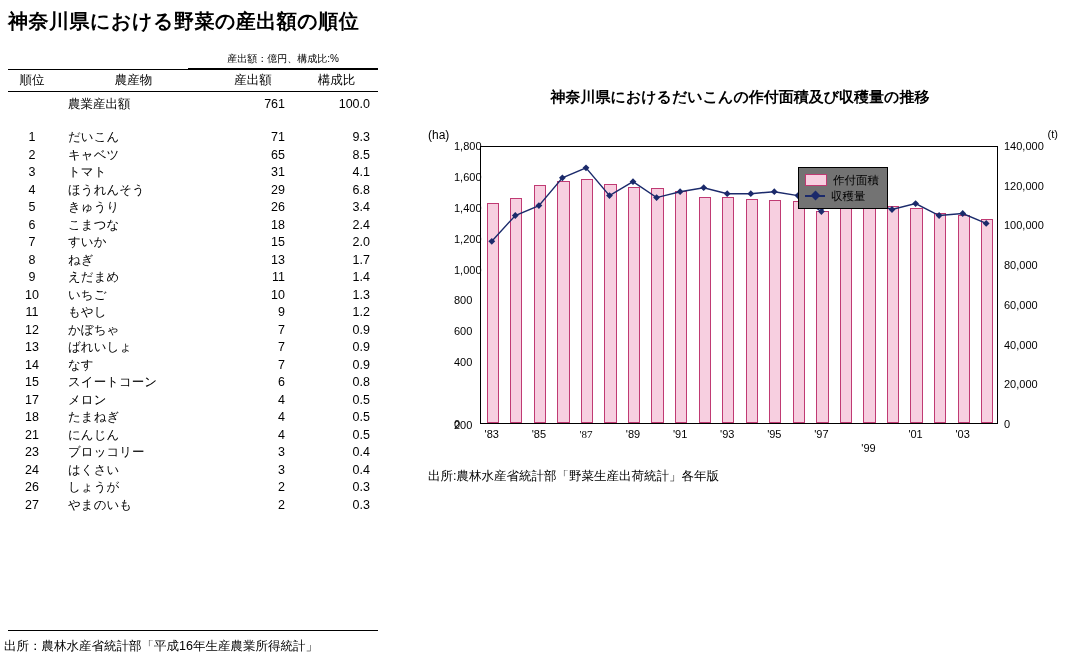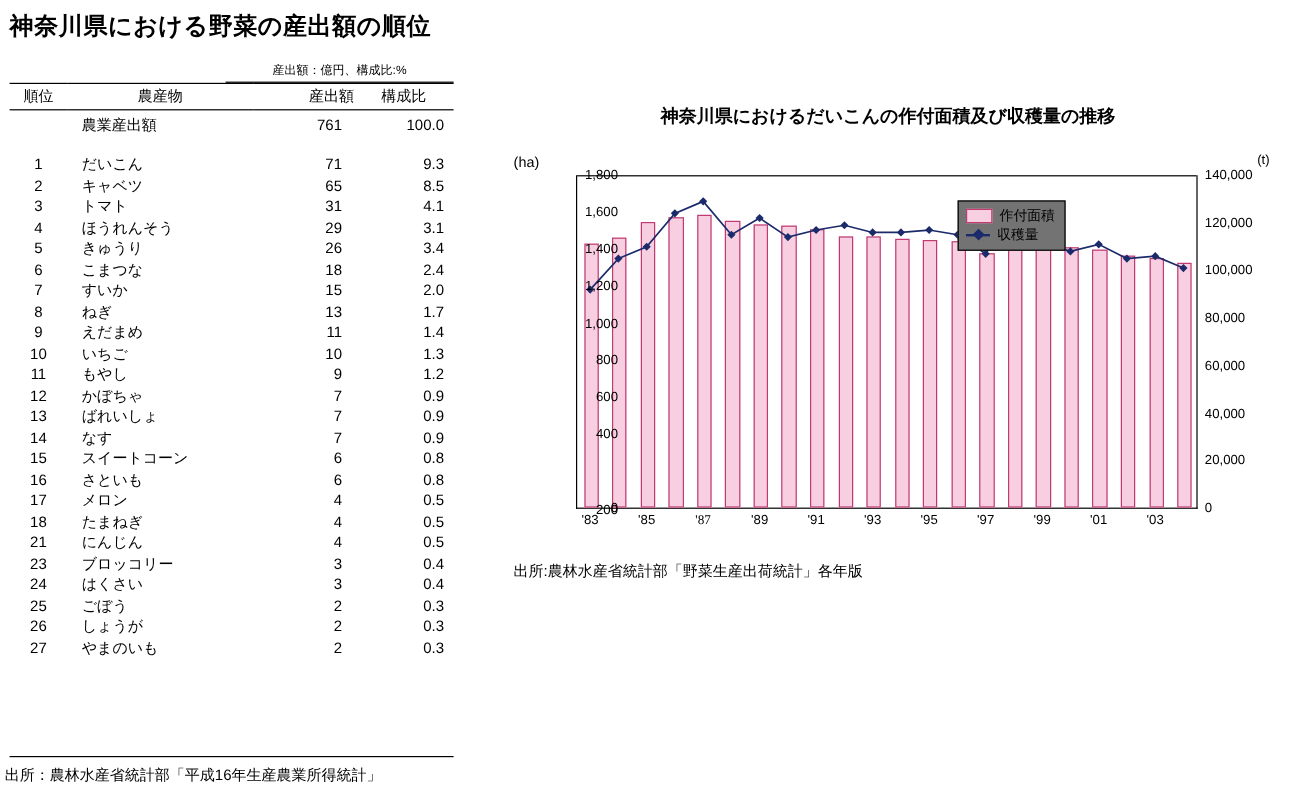--- a/index.html
+++ b/index.html
@@ -44,21 +44,21 @@
   .unit-ha{position:absolute;left:0px;top:8px;font-size:12px;}
   .unit-t{position:absolute;right:0px;top:8px;font-size:11px;}
 
   .plot{
     position:absolute;left:52px;top:26px;width:518px;height:278px;
     border-left:1px solid #000;border-bottom:1px solid #000;border-right:1px solid #000;
     box-sizing:border-box;
   }
   .plot .gridtop{position:absolute;left:0;top:0;width:100%;border-top:1px solid #000;}
   .ytick{
-    position:absolute;right:543px;font-size:11px;text-align:right;width:46px;
+    position:absolute;right:558px;font-size:11px;width:46px;
     transform:translateY(-50%);
   }
   .ytick-r{
     position:absolute;left:576px;font-size:11px;text-align:left;width:54px;
     transform:translateY(-50%);
   }
   .bars{position:absolute;left:0;bottom:0;width:100%;height:100%;}
   .bar{
     position:absolute;bottom:0;background:#f7cfe0;border:1px solid #c03a73;box-sizing:border-box;
   }
@@ -83,21 +83,21 @@
 
 <div class="page-title">神奈川県における野菜の産出額の順位</div>
 
 <div class="table-wrap">
   <div class="unit-note">産出額：億円、構成比:%</div>
   <table class="rank">
     <thead>
       <tr>
         <th class="c-rank">順位</th>
         <th class="c-item" style="text-align:center;padding-left:0 !important;">農産物</th>
-        <th class="c-val" style="text-align:right;padding-right:0 !important;">産出額</th>
+        <th class="c-val" style="text-align:center;padding-right:0 !important;">産出額</th>
         <th class="c-pct" style="text-align:center;padding-right:0 !important;">構成比</th>
       </tr>
     </thead>
     <tbody>
       <tr class="total">
         <td class="c-rank"></td>
         <td class="c-item">農業産出額</td>
         <td class="c-val">761</td>
         <td class="c-pct">100.0</td>
       </tr>
@@ -119,21 +119,21 @@
       <tr>
           <td class="c-rank">3</td>
           <td class="c-item">トマト</td>
           <td class="c-val">31</td>
           <td class="c-pct">4.1</td>
         </tr>
       <tr>
           <td class="c-rank">4</td>
           <td class="c-item">ほうれんそう</td>
           <td class="c-val">29</td>
-          <td class="c-pct">3.1</td>
+          <td class="c-pct">6.8</td>
         </tr>
       <tr>
           <td class="c-rank">5</td>
           <td class="c-item">きゅうり</td>
           <td class="c-val">26</td>
           <td class="c-pct">3.4</td>
         </tr>
       <tr>
           <td class="c-rank">6</td>
           <td class="c-item">こまつな</td>
@@ -188,26 +188,20 @@
           <td class="c-val">7</td>
           <td class="c-pct">0.9</td>
         </tr>
       <tr>
           <td class="c-rank">15</td>
           <td class="c-item">スイートコーン</td>
           <td class="c-val">6</td>
           <td class="c-pct">0.8</td>
         </tr>
       <tr>
-          <td class="c-rank">16</td>
-          <td class="c-item">さといも</td>
-          <td class="c-val">6</td>
-          <td class="c-pct">0.8</td>
-        </tr>
-      <tr>
           <td class="c-rank">17</td>
           <td class="c-item">メロン</td>
           <td class="c-val">4</td>
           <td class="c-pct">0.5</td>
         </tr>
       <tr>
           <td class="c-rank">18</td>
           <td class="c-item">たまねぎ</td>
           <td class="c-val">4</td>
           <td class="c-pct">0.5</td>
@@ -222,26 +216,20 @@
           <td class="c-rank">23</td>
           <td class="c-item">ブロッコリー</td>
           <td class="c-val">3</td>
           <td class="c-pct">0.4</td>
         </tr>
       <tr>
           <td class="c-rank">24</td>
           <td class="c-item">はくさい</td>
           <td class="c-val">3</td>
           <td class="c-pct">0.4</td>
-        </tr>
-      <tr>
-          <td class="c-rank">25</td>
-          <td class="c-item">ごぼう</td>
-          <td class="c-val">2</td>
-          <td class="c-pct">0.3</td>
         </tr>
       <tr>
           <td class="c-rank">26</td>
           <td class="c-item">しょうが</td>
           <td class="c-val">2</td>
           <td class="c-pct">0.3</td>
         </tr>
       <tr>
           <td class="c-rank">27</td>
           <td class="c-item">やまのいも</td>
@@ -338,21 +326,21 @@
     </div>
   <div id="xticks">
       <div class="xlab" style="left: 63.7727px;">'83</div>
       <div class="xlab" style="left: 110.864px;">'85</div>
       <div class="xlab" style="left: 157.955px; font-family: Liberation Serif, serif;">'87</div>
       <div class="xlab" style="left: 205.045px;">'89</div>
       <div class="xlab" style="left: 252.136px;">'91</div>
       <div class="xlab" style="left: 299.227px;">'93</div>
       <div class="xlab" style="left: 346.318px;">'95</div>
       <div class="xlab" style="left: 393.409px; text-align: center;">'97</div>
-      <div class="xlab" style="left: 440.5px;">'99</div>
+      <div class="xlab" style="left: 440.5px; margin-top: 14px;">'99</div>
       <div class="xlab" style="left: 487.591px;">'01</div>
       <div class="xlab" style="left: 534.682px;">'03</div>
     </div>
 
   <div class="legend">
     <div class="row">
       <span class="lg-swatch"></span>
       <span>作付面積</span>
     </div>
     <div class="row">

